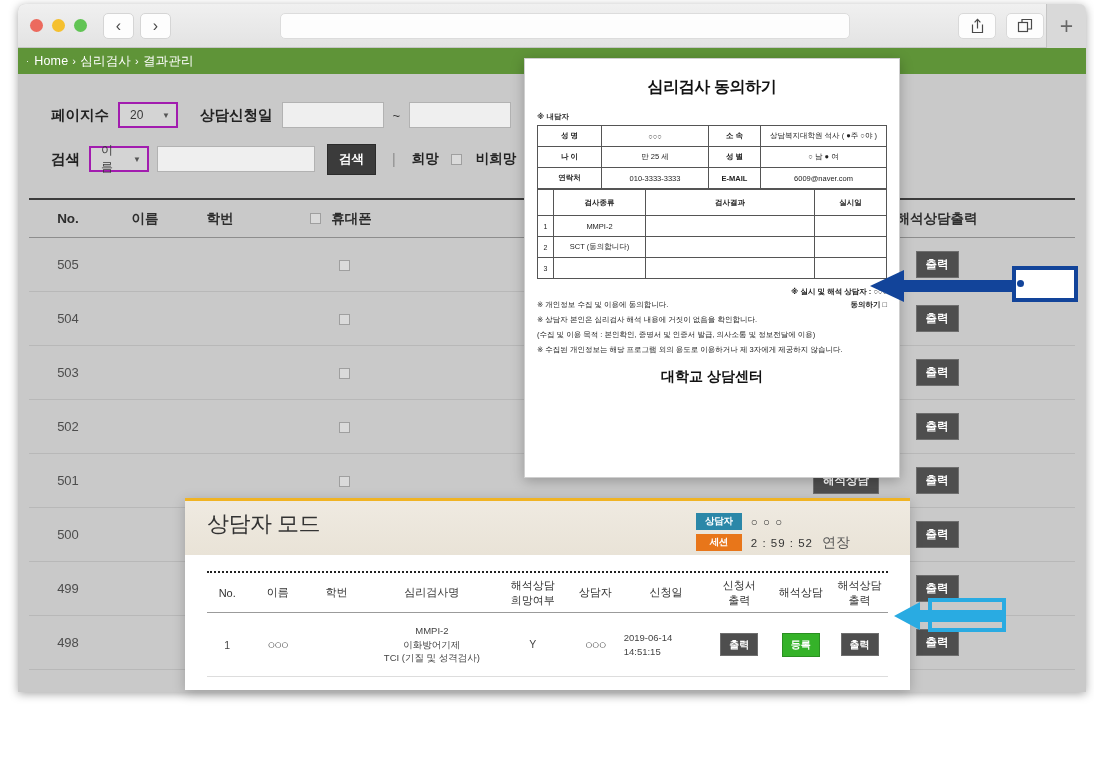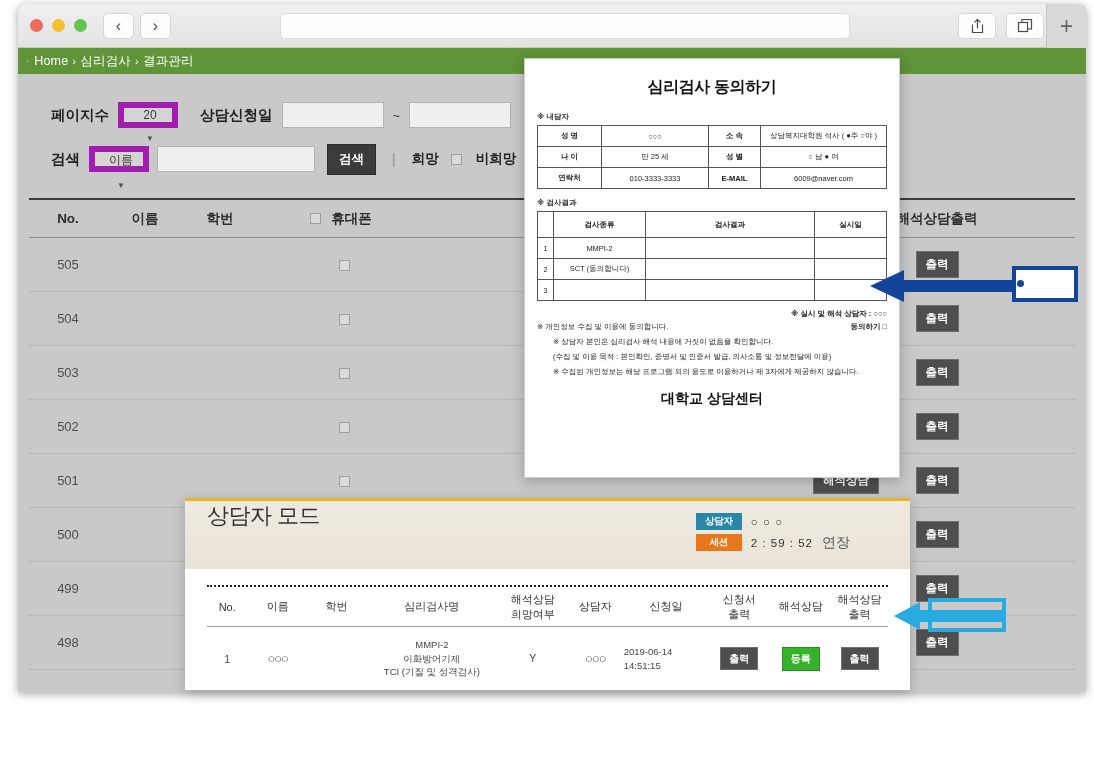--- a/index.html
+++ b/index.html
@@ -68,23 +68,23 @@
     position:absolute; left:0; top:70px; right:0; bottom:0;
     background:#c9c9c9;
   }
   #page-inner{ position:absolute; left:11px; top:0; right:11px; bottom:0; background:#c9c9c9; }
 
   
   #searchpanel{ padding:26px 0 8px 22px; }
   .srow{ display:flex; align-items:center; height:30px; margin-bottom:14px; }
   .lbl{ font-size:14.5px; font-weight:bold; color:#222; margin-right:9px; white-space:nowrap; }
   .sel{
-    height:26px; background:#d4d4d4; border:6px solid #a21caf;
+    height:26px; background:#d4d4d4; border:2px solid #a21caf;
     display:flex; align-items:center; padding:0 6px 0 10px; gap:12px;
-    font-size:12px; color:#3a3a3a; min-width:60px; justify-content:space-between;flex-direction:column;
+    font-size:12px; color:#3a3a3a; min-width:60px; justify-content:space-between;
   }
   .sel .car{ font-size:8px; color:#555; }
   .tf{
     height:26px; background:#efefef; border:1px solid #b2b2b2;
   }
   .tilde{ margin:0 9px; font-size:13px; color:#333; }
   .btn-dark{
     background:#3b3b3b; color:#fff; font-size:12.5px; font-weight:bold;
     padding:6px 11px; border:1px solid #2b2b2b;
   }
@@ -135,35 +135,35 @@
   }
   .secmark{ font-size:7.5px; font-weight:bold; color:#333; margin-bottom:3px; }
   table.rt{ width:100%; border-collapse:collapse; table-layout:fixed; }
   table.rt td{ border:1px solid #555; height:21px; text-align:center; font-size:7.5px; color:#222; }
   table.rt td.k{ font-weight:bold; background:#fff; }
   table.rt.outer{ border:1.6px solid #333; }
   .tbl2 td{ height:36px; }
   .tbl2 td.hd{ font-weight:bold; height:26px; }
   .tbl2 td.idx{ width:16px; font-size:7px; }
   .signline{ text-align:right; font-size:7.5px; font-weight:bold; margin-top:8px; }
-  .note{ font-size:7.5px; margin-top:4px; line-height:1.45;margin-left:16px; }
+  .note{ font-size:7.5px; margin-top:4px; line-height:1.45; }
   #report-footer{
     text-align:center; font-size:14px; font-weight:bold; margin-top:12px; color:#111;
   }
 
   
   #popup-mode{
     position:absolute; left:185px; top:498px; width:725px; height:192px;
     background:#ffffff; border-top:3px solid #f0b323;
     box-shadow:0 3px 12px rgba(0,0,0,.22);
     z-index:25; overflow:hidden;
   }
   #mode-head{
-    height:68px; background:linear-gradient(#efeae1,#e9e3d7);
-    display:flex; padding:0 16px 8px 22px; position:relative;
+    height:54px; background:linear-gradient(#efeae1,#e9e3d7);
+    display:flex; align-items:center; padding:0 16px 8px 22px; position:relative;
   }
   #mode-title{ font-size:22px; color:#333; letter-spacing:-.5px; }
   #mode-meta{ position:absolute; right:60px; top:12px; }
   .metarow{ display:flex; align-items:center; gap:9px; margin-bottom:4px; height:17px; }
   .badge{
     color:#fff; font-size:9.5px; font-weight:bold; padding:2px 8px; min-width:46px;
     text-align:center; letter-spacing:-.3px;
   }
   .metaval{ font-size:11.5px; color:#333; letter-spacing:1px; }
   .metaval.small{ letter-spacing:0; font-size:14px; color:#555; }
@@ -401,21 +401,20 @@
         </tr>
         <tr>
           <td class="k" style="width:64px">연락처</td>
           <td>010-3333-3333</td>
           <td class="k" style="width:52px">E-MAIL</td>
           <td style="width:126px">6009@naver.com</td>
         </tr>
       </tbody>
   </table>
 
-  <div class="secmark" style="margin-top:9px">※ 검사결과</div>
   <table class="rt outer tbl2">
     <tbody>
       <tr>
         <td class="idx hd"></td>
         <td class="hd" style="width:92px">검사종류</td>
         <td class="hd">검사결과</td>
         <td class="hd" style="width:72px">실시일</td>
       </tr>
     </tbody>
     <tbody id="result-rows">

